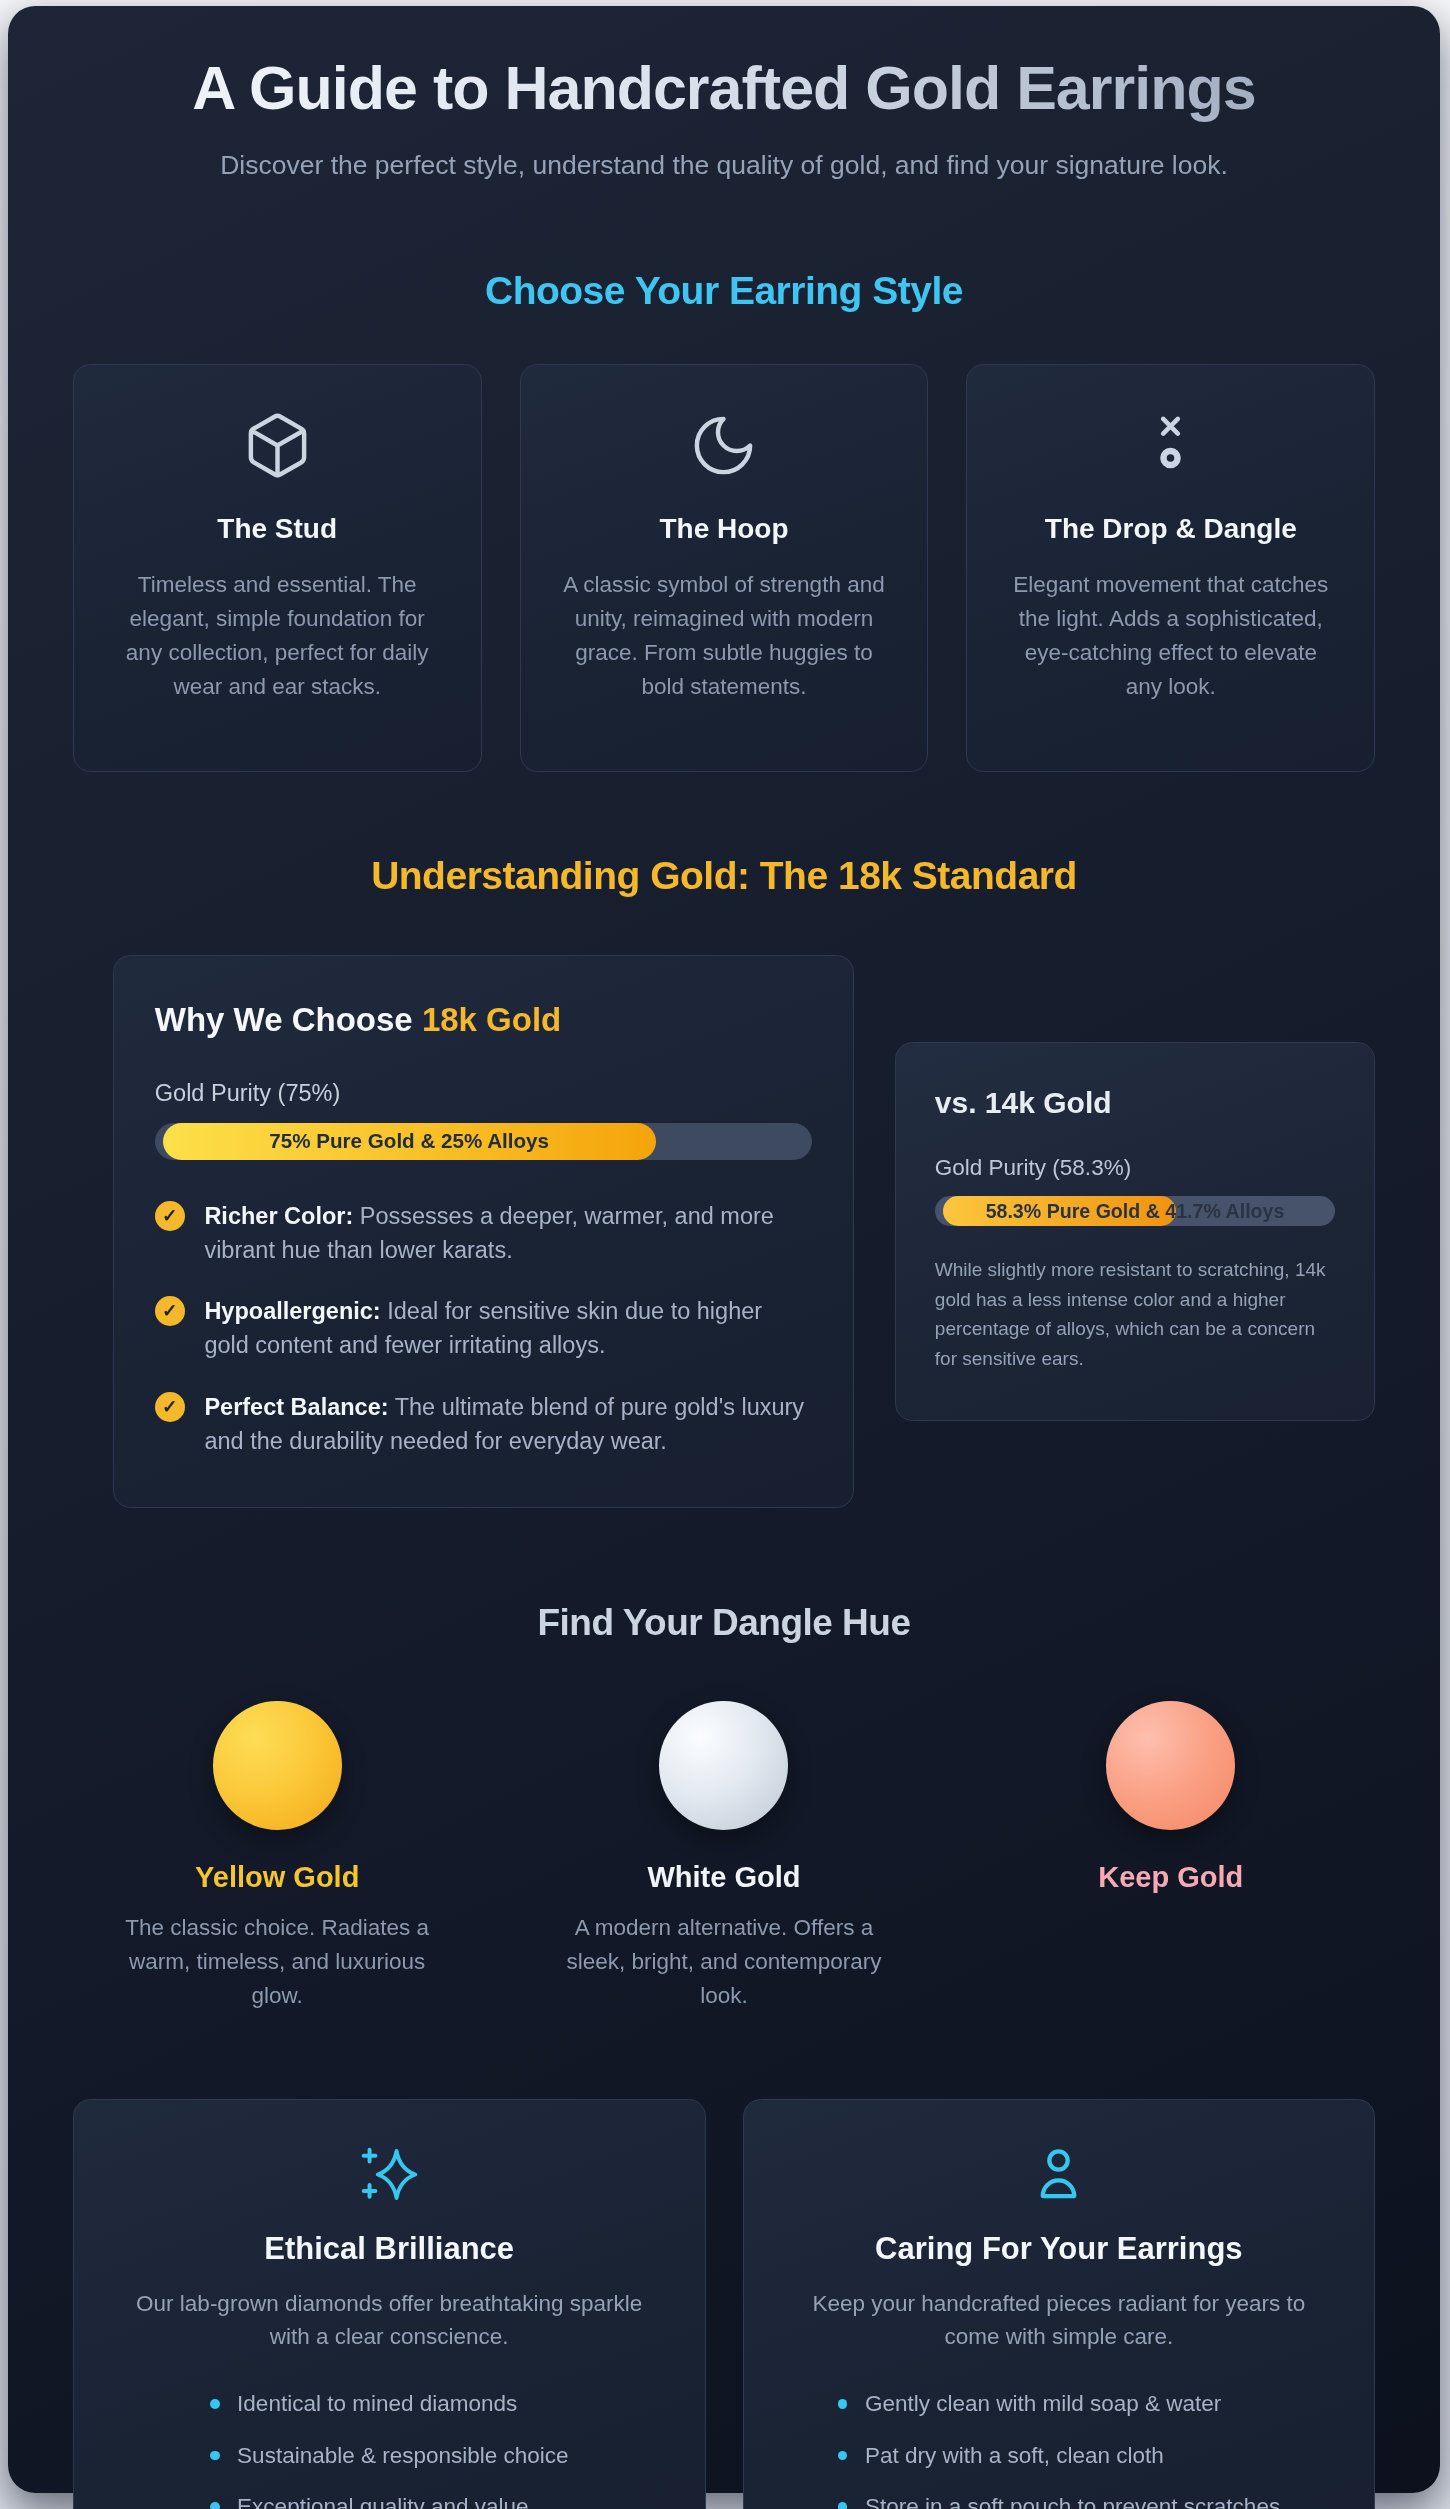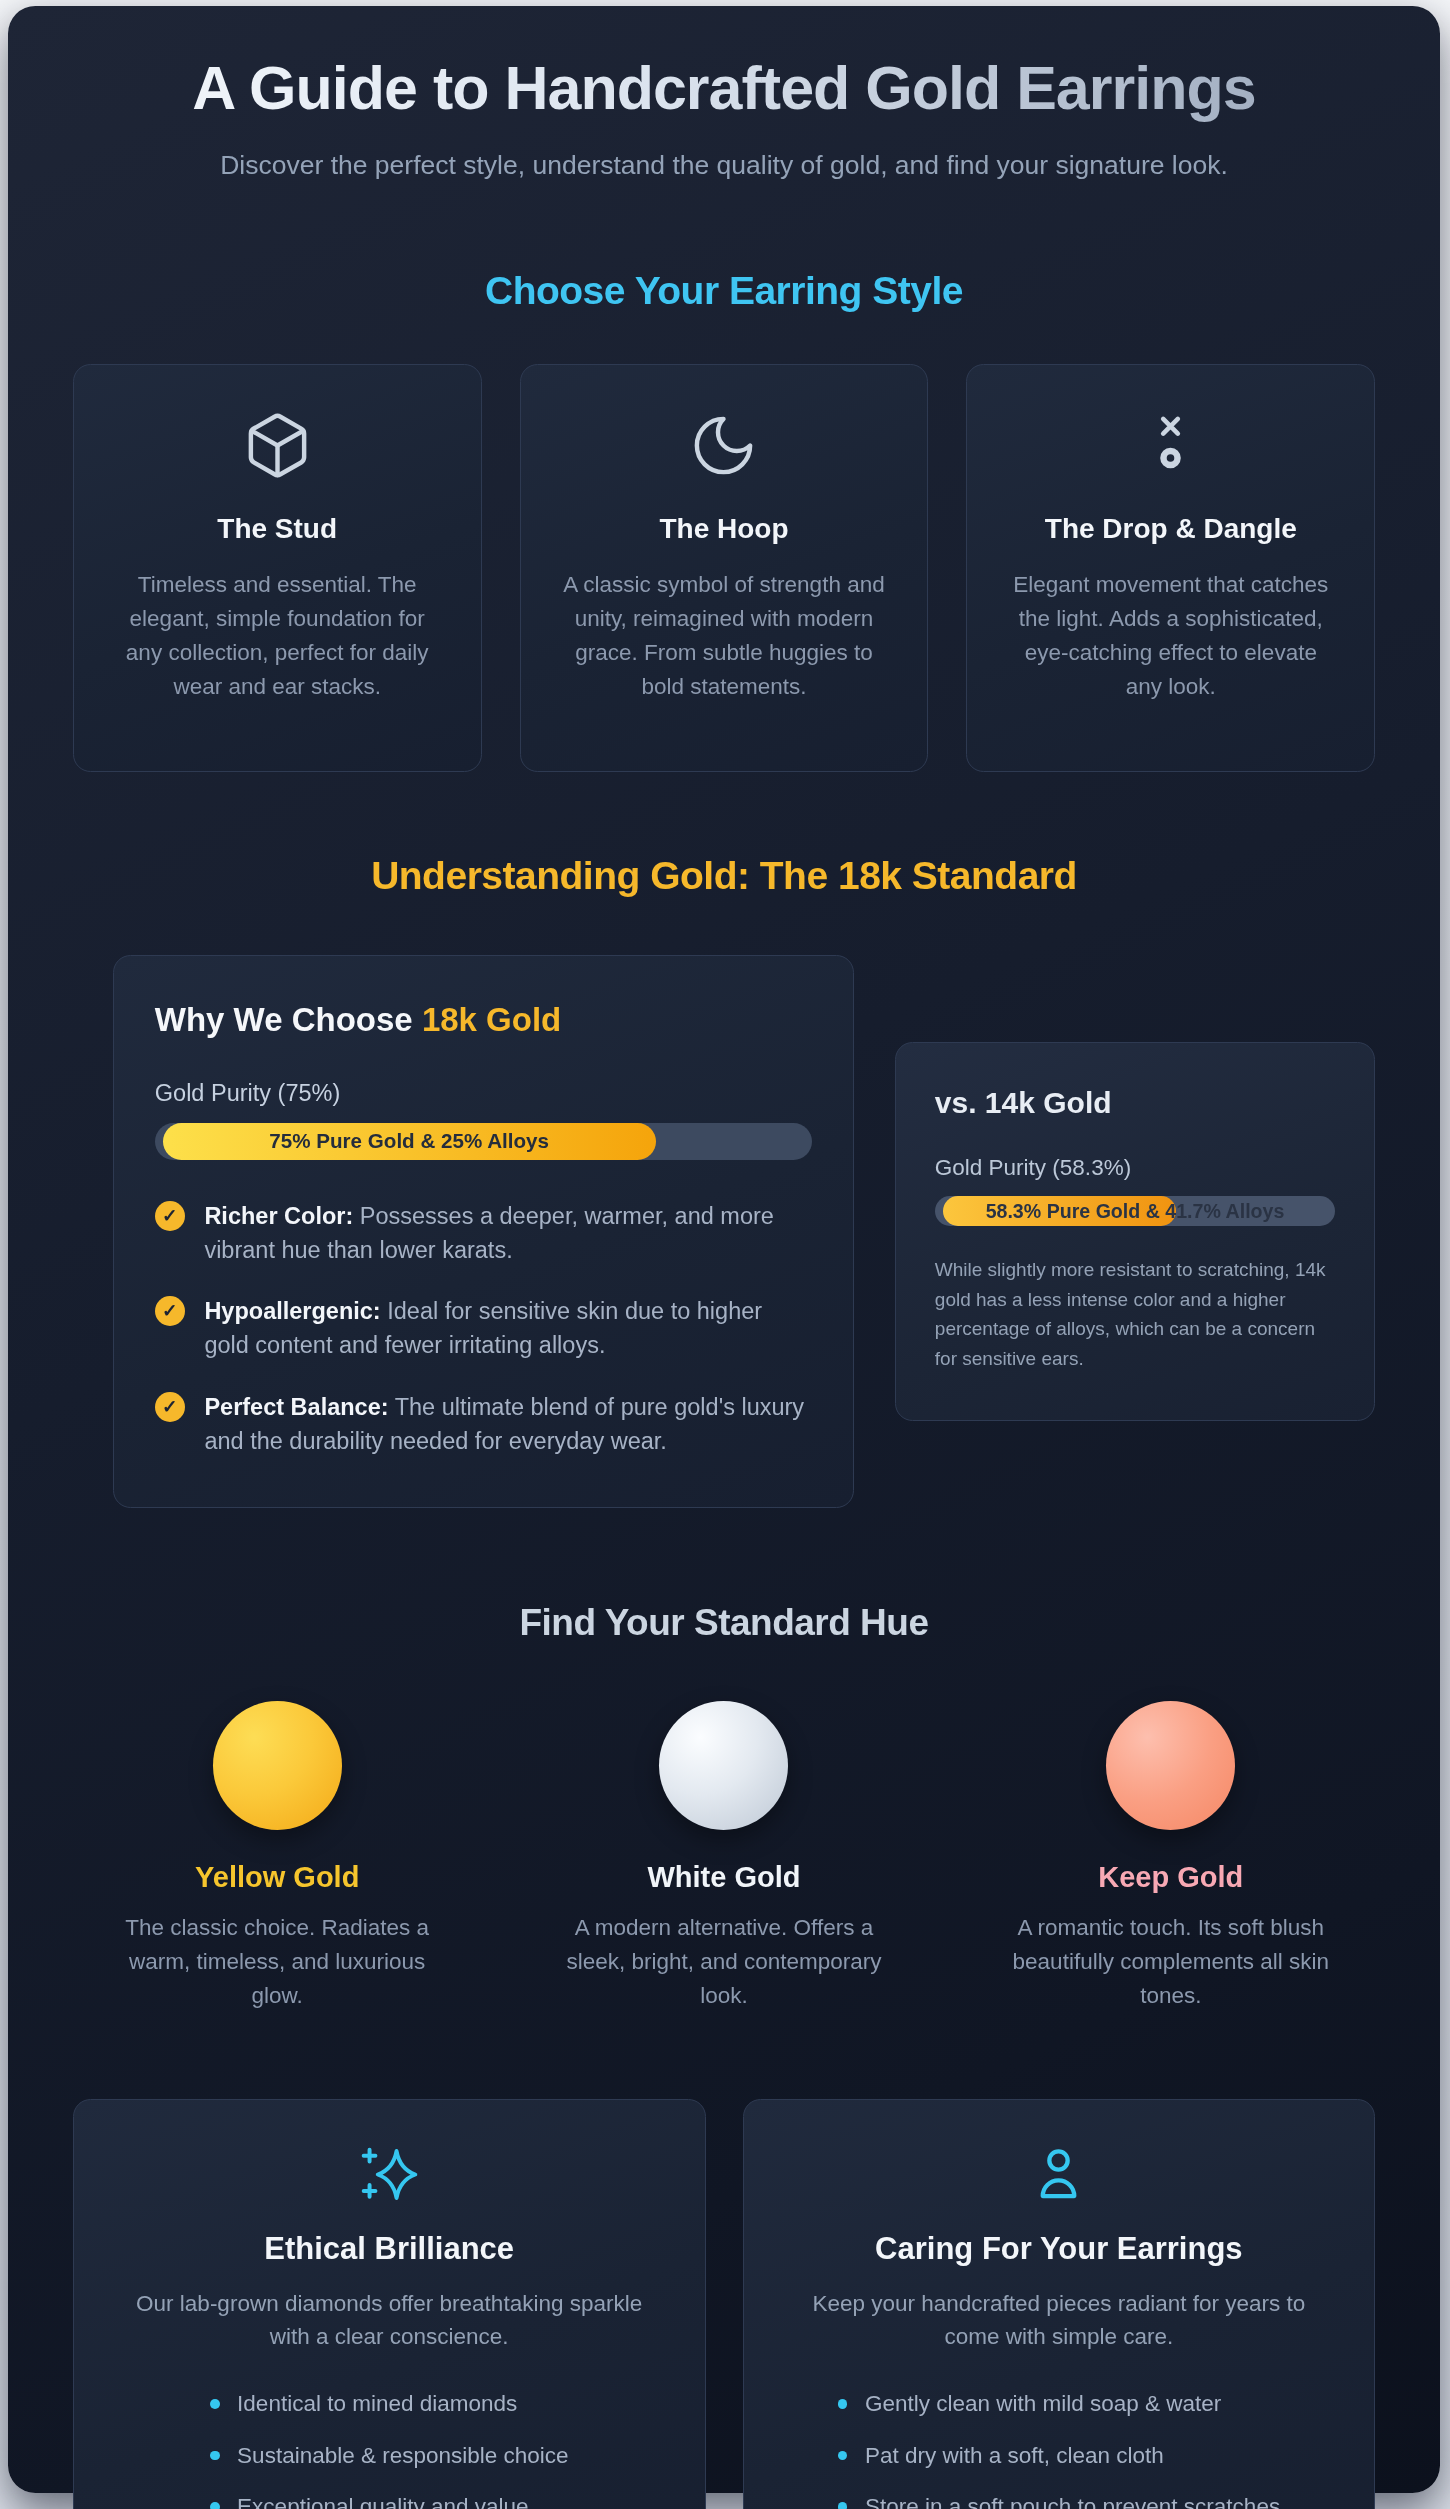--- a/index.html
+++ b/index.html
@@ -184,39 +184,38 @@
           <div class="bar-fill" style="width: 58.3%;"></div>
           <div class="bar-overlay">58.3% Pure Gold &amp; 41.7% Alloys</div>
         </div>
         <p>While slightly more resistant to scratching, 14k gold has a less intense color and a higher percentage of alloys, which can be a concern for sensitive ears.</p>
       </div>
 
     </div>
   </section>
 
   <section>
-    <h2 class="h-slate">Find Your Standard Hue</h2>
+    <h2 class="h-slate">Find Your Dangle Hue</h2>
     <div class="hue-row">
 
       <div class="hue hue-yellow">
         <div class="swatch sw-yellow"></div>
         <h3>Yellow Gold</h3>
         <p>The classic choice. Radiates a warm, timeless, and luxurious glow.</p>
       </div>
 
       <div class="hue hue-white">
         <div class="swatch sw-white"></div>
         <h3>White Gold</h3>
         <p>A modern alternative. Offers a sleek, bright, and contemporary look.</p>
       </div>
 
       <div class="hue hue-rose">
         <div class="swatch sw-rose"></div>
         <h3>Keep Gold</h3>
-        <p>A romantic touch. Its soft blush beautifully complements all skin tones.</p>
       </div>
 
     </div>
   </section>
 
   <section class="bottom-row">
 
     <div class="card bottom-card">
       <div class="bottom-icon">
         <svg width="61" height="61" viewBox="0 0 26 26" fill="none" stroke="#35c7f0" stroke-width="1.7" stroke-linecap="round" stroke-linejoin="round">

